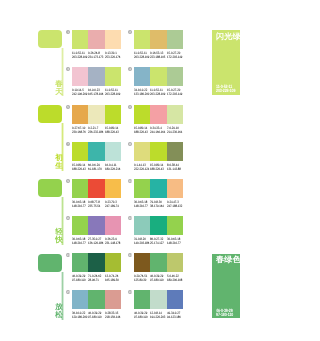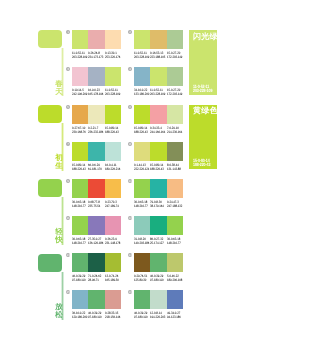--- a/index.html
+++ b/index.html
@@ -6,21 +6,21 @@
   html,body{margin:0;padding:0;}
   body{width:240px;height:341px;background:#fff;font-family:"Liberation Sans",sans-serif;overflow:hidden;-webkit-font-smoothing:antialiased;text-rendering:geometricPrecision;}
   #page{position:relative;width:240px;height:341px;background:#fff;}
   .section{position:absolute;left:0;top:0;width:240px;height:341px;pointer-events:none;}
   .section>*{pointer-events:auto;}
   .tab{position:absolute;left:38px;width:24.2px;height:18.4px;border-radius:4px;}
   .stem{position:absolute;left:61.2px;width:2.6px;height:47.6px;opacity:.62;}
   .stem-in{display:block;width:100%;height:100%;}
   .vlabel{position:absolute;will-change:transform;left:54.8px;width:8px;font-size:7.5px;line-height:7.8px;font-weight:bold;text-align:center;}
   .vlabel span{display:block;}
-  .panel{position:absolute;left:189px;width:28px;height:64.5px;}
+  .panel{position:absolute;left:212px;width:28px;height:64.5px;}
   .ptitle{position:absolute;will-change:transform;left:3.8px;top:2.6px;font-size:8px;line-height:8px;color:#fff;font-weight:bold;letter-spacing:.2px;white-space:nowrap;}
   .pvals{position:absolute;will-change:transform;left:3.9px;bottom:1.2px;font-size:4.6px;line-height:4.3px;color:#fff;white-space:nowrap;letter-spacing:-.12px;font-weight:bold;}
   .pvals>div{transform:scaleX(.78);transform-origin:left center;}
   .grp{position:absolute;width:49px;}
   .sw-row{display:flex;width:49px;height:18.5px;}
   .sw{flex:1 1 0;height:18.5px;}
   .txt-row{display:flex;width:49px;margin-top:3.8px;}
   .txt{flex:0 0 16.3333px;width:16.3333px;min-width:0;will-change:transform;font-size:3.3px;line-height:3.9px;color:#000;white-space:nowrap;letter-spacing:-.08px;}
   .txt>div{transform:scaleX(.86);transform-origin:left center;}
   .dot{position:absolute;width:4.3px;height:4.3px;border-radius:50%;background:#acacac;display:flex;align-items:center;justify-content:center;font-size:3px;line-height:4.3px;color:#fff;}
@@ -48,47 +48,47 @@
 </div>
 <div class="section">
   <div class="tab" style="top: 104.7px; background: rgb(188, 220, 43);"></div>
   <div class="stem" style="top:123.1px">
         <i class="stem-in" style="background: linear-gradient(to right, rgba(255, 255, 255, 0) 0%, rgb(188, 220, 43) 45%, rgb(188, 220, 43) 62%, rgba(255, 255, 255, 0) 100%);"></i>
       </div>
   <div class="vlabel" style="top: 154.2px; color: rgb(188, 220, 43);">
         <span>初</span>
         <span>生</span>
       </div>
-  <div class="panel" style="top: 104.7px; background: rgb(188, 220, 43);">
-    <div class="ptitle">黄绿色</div>
-    <div class="pvals">
-          <div>15-0-80-14</div>
-          <div>188-220-43</div>
-        </div>
-  </div>
 </div>
 <div class="section">
   <div class="tab" style="top: 178.9px; background: rgb(148, 210, 77);"></div>
   <div class="stem" style="top:197.3px">
         <i class="stem-in" style="background: linear-gradient(to right, rgba(255, 255, 255, 0) 0%, rgb(148, 210, 77) 45%, rgb(148, 210, 77) 62%, rgba(255, 255, 255, 0) 100%);"></i>
       </div>
   <div class="vlabel" style="top: 228.4px; color: rgb(148, 210, 77);">
         <span>轻</span>
         <span>快</span>
       </div>
 </div>
 <div class="section">
   <div class="tab" style="top: 253.8px; background: rgb(97, 180, 110);"></div>
   <div class="stem" style="top:272.2px">
         <i class="stem-in" style="background: linear-gradient(to right, rgba(255, 255, 255, 0) 0%, rgb(97, 180, 110) 45%, rgb(97, 180, 110) 62%, rgba(255, 255, 255, 0) 100%);"></i>
       </div>
   <div class="vlabel" style="top: 303.3px; color: rgb(97, 180, 110);">
         <span>放</span>
         <span>松</span>
       </div>
+  <div class="panel" style="top: 253.8px; background: rgb(97, 180, 110);">
+    <div class="ptitle">春绿色</div>
+    <div class="pvals">
+          <div>46-0-39-29</div>
+          <div>97-180-110</div>
+        </div>
+  </div>
 </div>
 <div class="dot" style="left:66px;top:30px">
       <span>1</span>
     </div>
 <div class="grp" style="left:72px;top:30px">
       <div class="sw-row">
         <div class="sw" style="background: rgb(203, 228, 109);"></div>
         <div class="sw" style="background: rgb(234, 173, 173);"></div>
         <div class="sw" style="background: rgb(253, 220, 176);"></div>
       </div>

